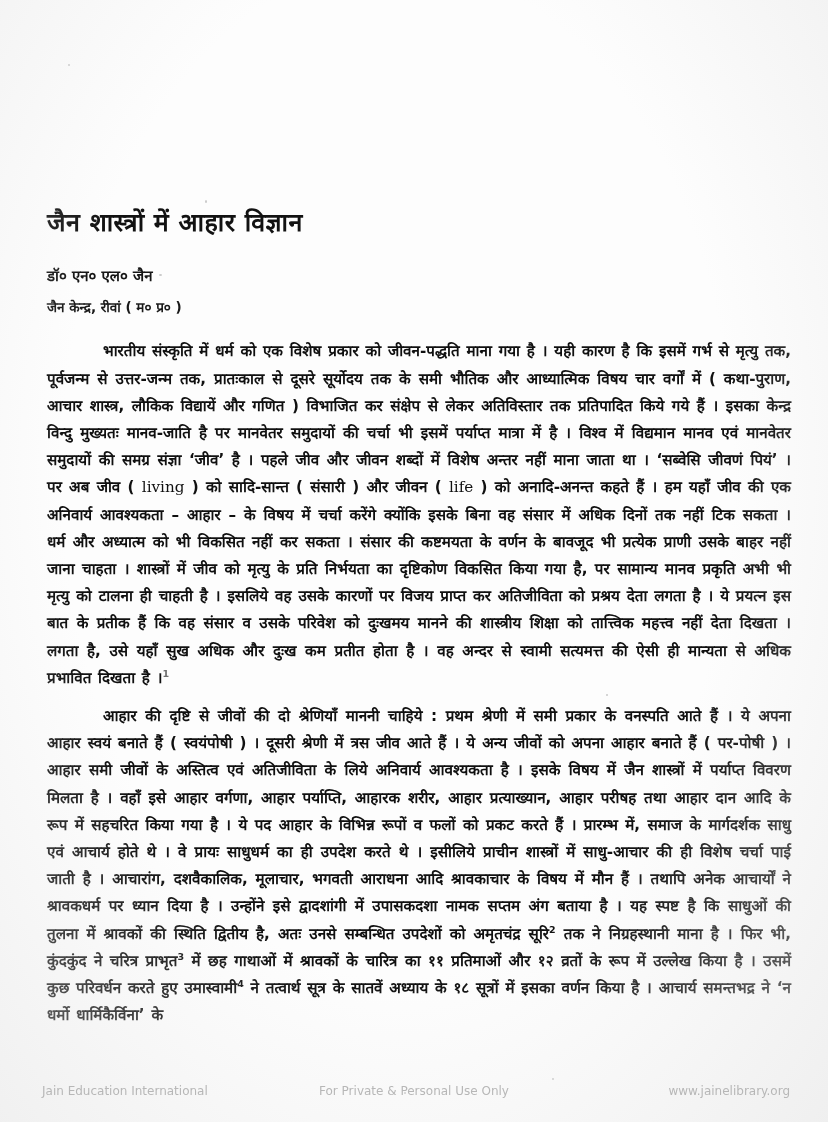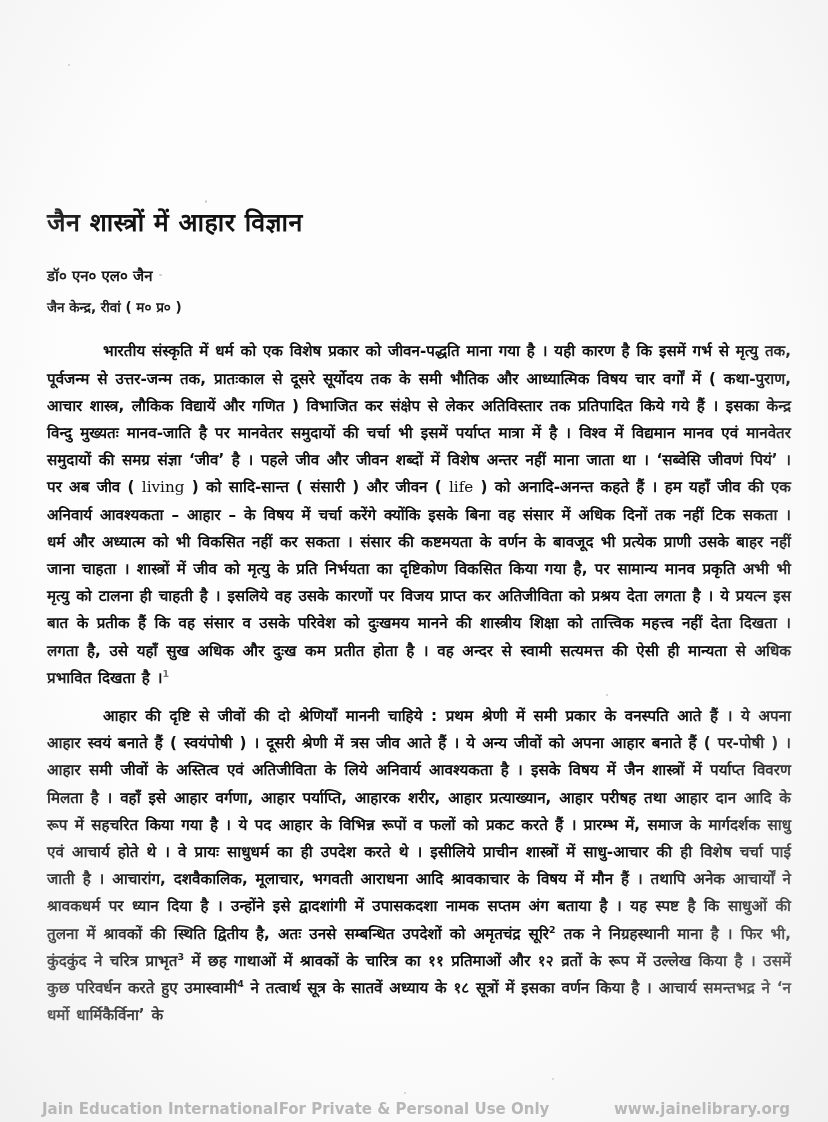--- a/index.html
+++ b/index.html
@@ -99,23 +99,23 @@
   .footer {
     position: absolute;
     left: 0;
     bottom: 18px;
     width: 828px;
     height: 20px;
     z-index: 6;
   }
   .footer span {
     position: absolute;
-    top: 16px;
-    font-size: 15px;
-    font-weight: 700;
+    top: 0;
+    font-size: 12px;
+    font-weight: 400;
     color: #b7b7b7;
     font-family: "DejaVu Sans", "Liberation Sans", sans-serif;
     white-space: nowrap;
   }
   .footer .f-left   { left: 42px; }
   .footer .f-center { left: 50%; transform: translateX(-50%); }
   .footer .f-right  { right: 38px; margin-left: 15px; }
 </style>
 </head>
 <body>

